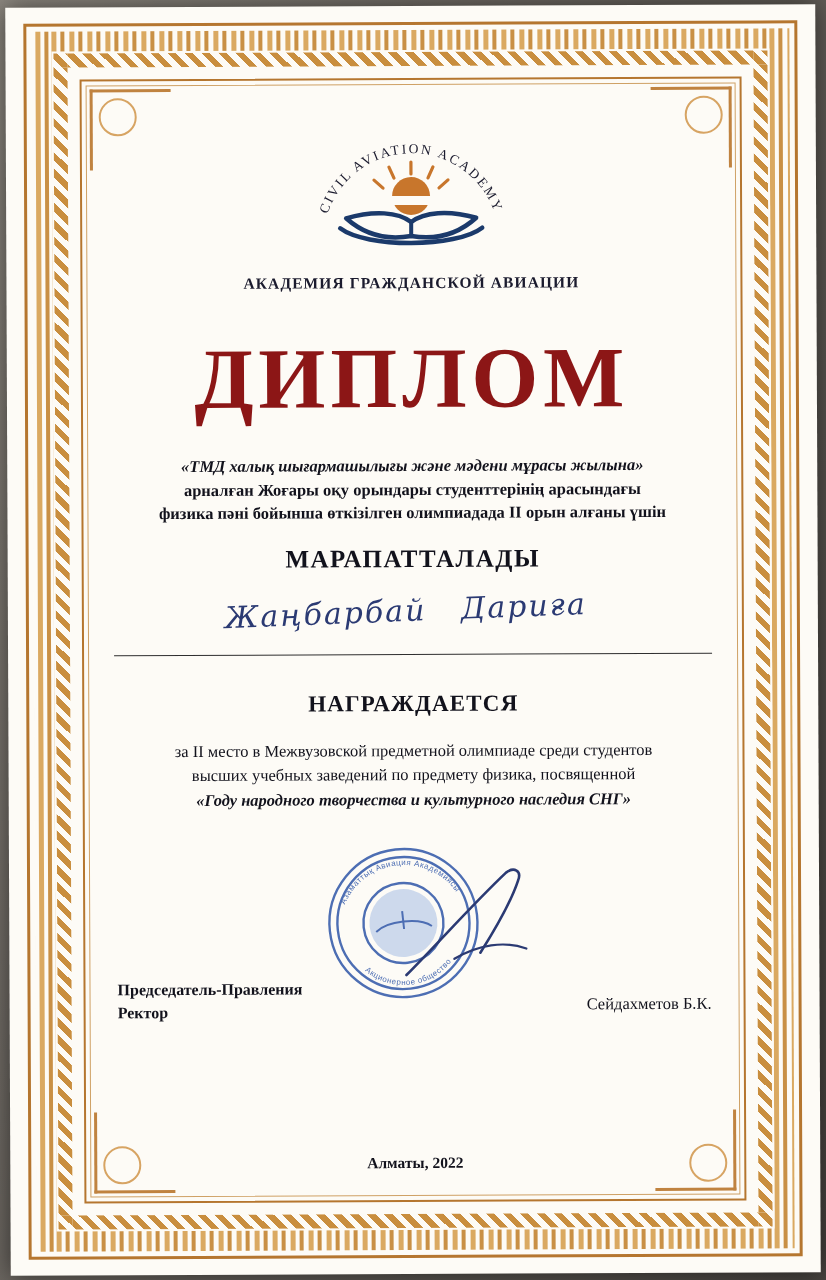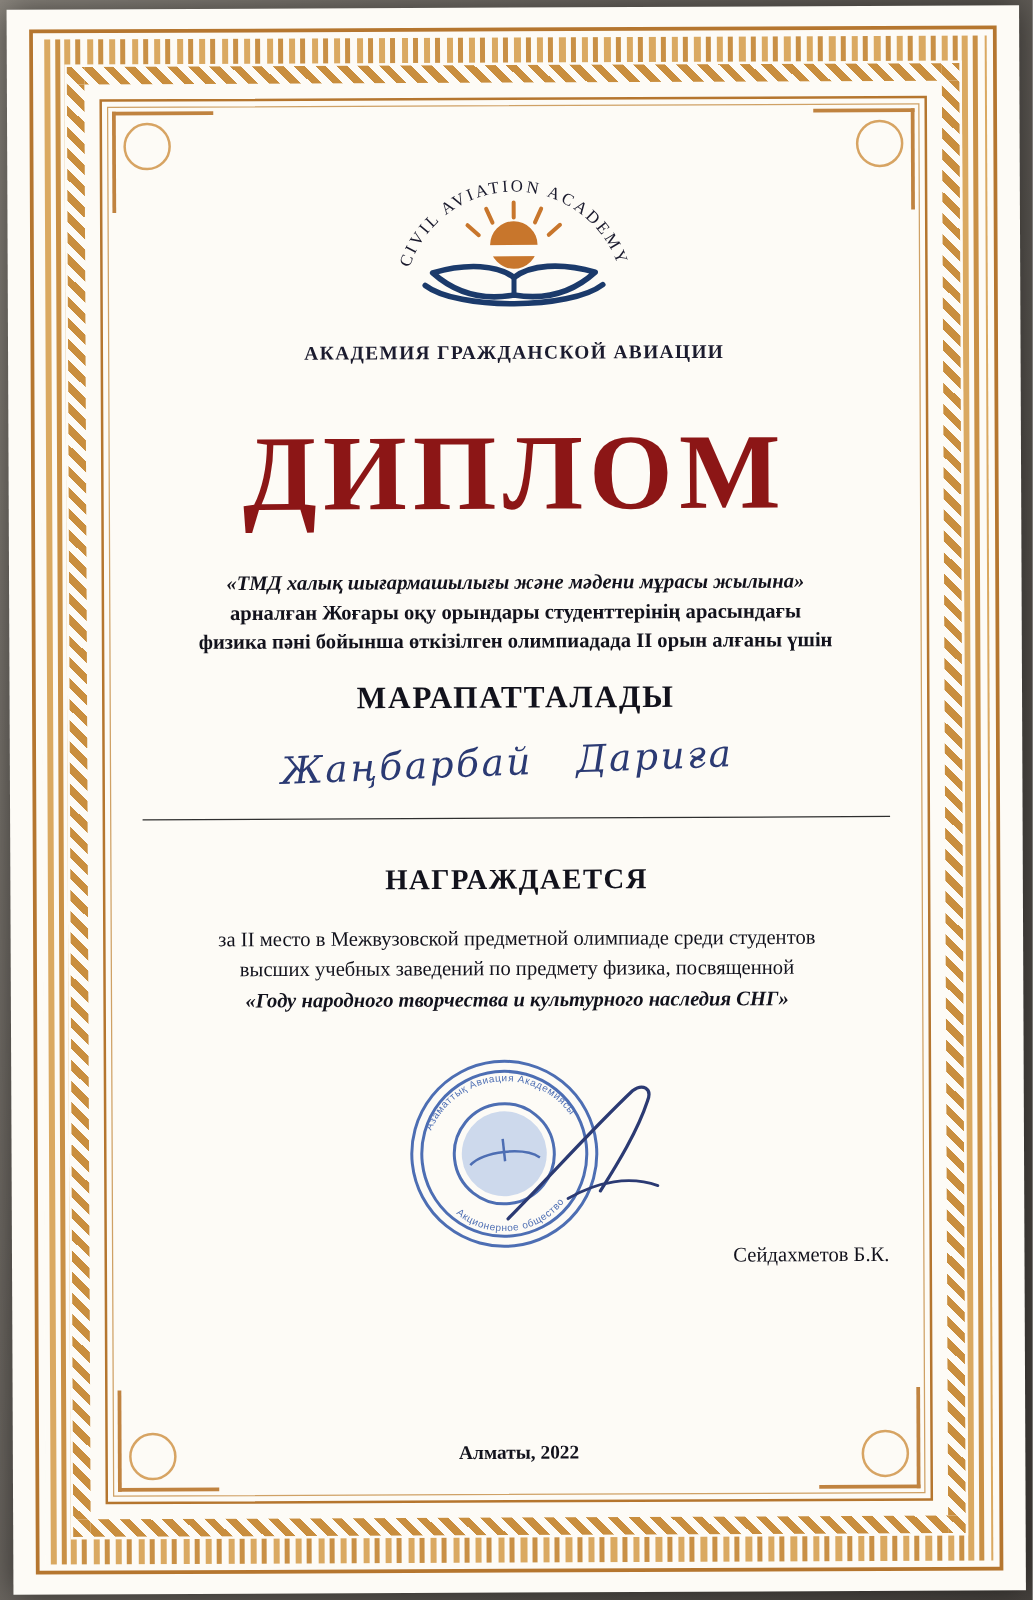--- a/index.html
+++ b/index.html
@@ -348,20 +348,22 @@
             <textPath href="#st-bot" startOffset="50%" text-anchor="middle">Акционерное общество</textPath>
           </text>
         </svg>
 
         <svg class="pen-stroke" viewBox="0 0 200 150">
           <path d="M12,126 C46,92 78,56 112,24 C120,18 128,22 124,32 C116,56 100,82 86,104" fill="none" stroke="#2b3a73" stroke-width="2.6" stroke-linecap="round"></path>
           <path d="M60,110 C84,96 110,92 132,100" fill="none" stroke="#2b3a73" stroke-width="2.2" stroke-linecap="round"></path>
         </svg>
 
         <div class="sign-left">
+          <div>Председатель-Правления</div>
+          <div>Ректор</div>
         </div>
 
         <div class="sign-right">Сейдахметов Б.К.</div>
       </div>
 
       <div class="city-year">Алматы, 2022</div>
     </div>
   </div>
 </div>
 

